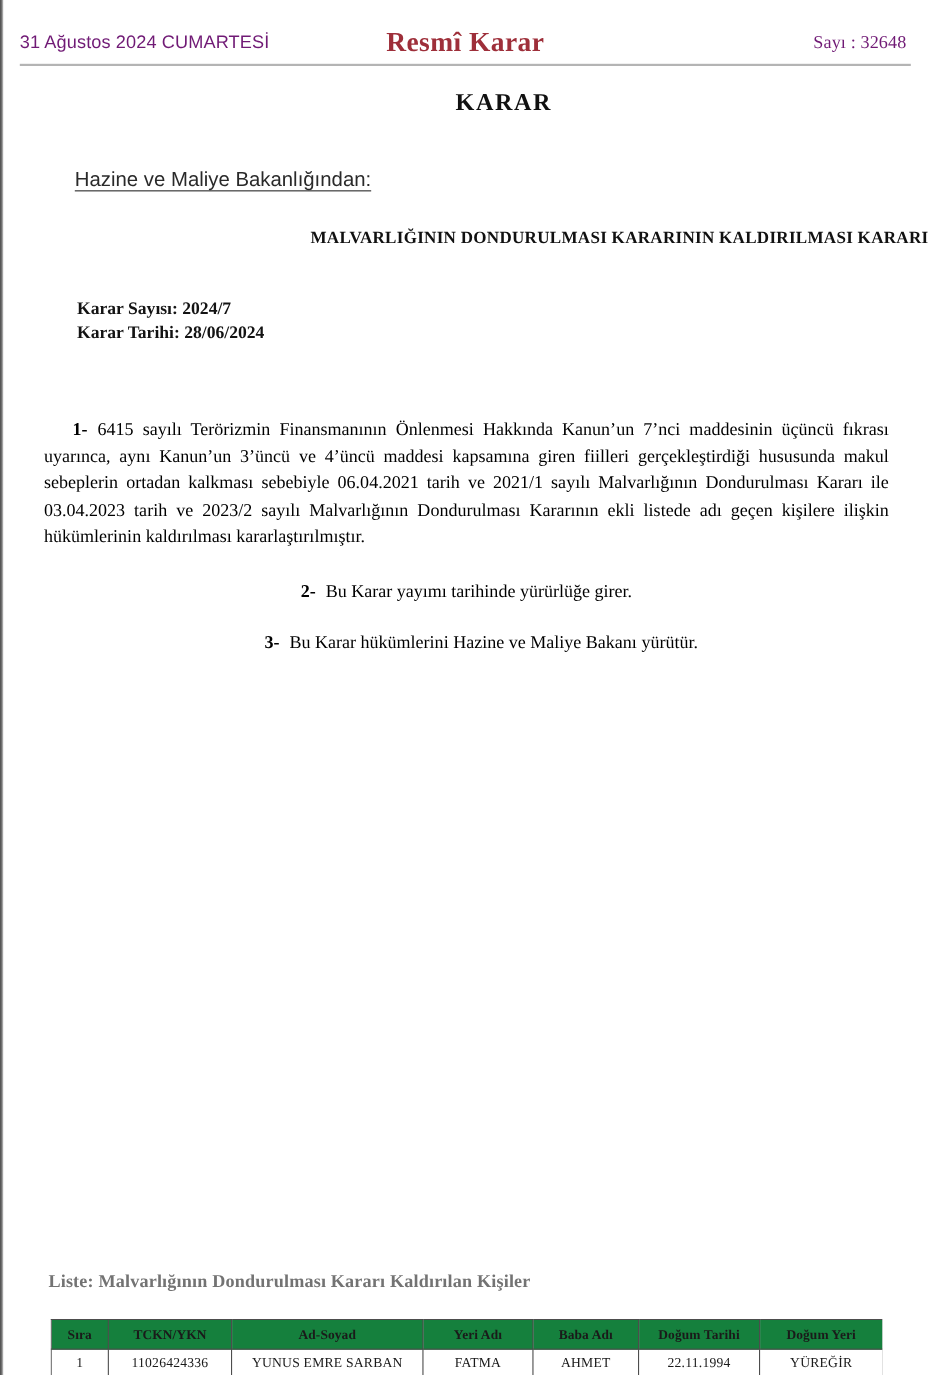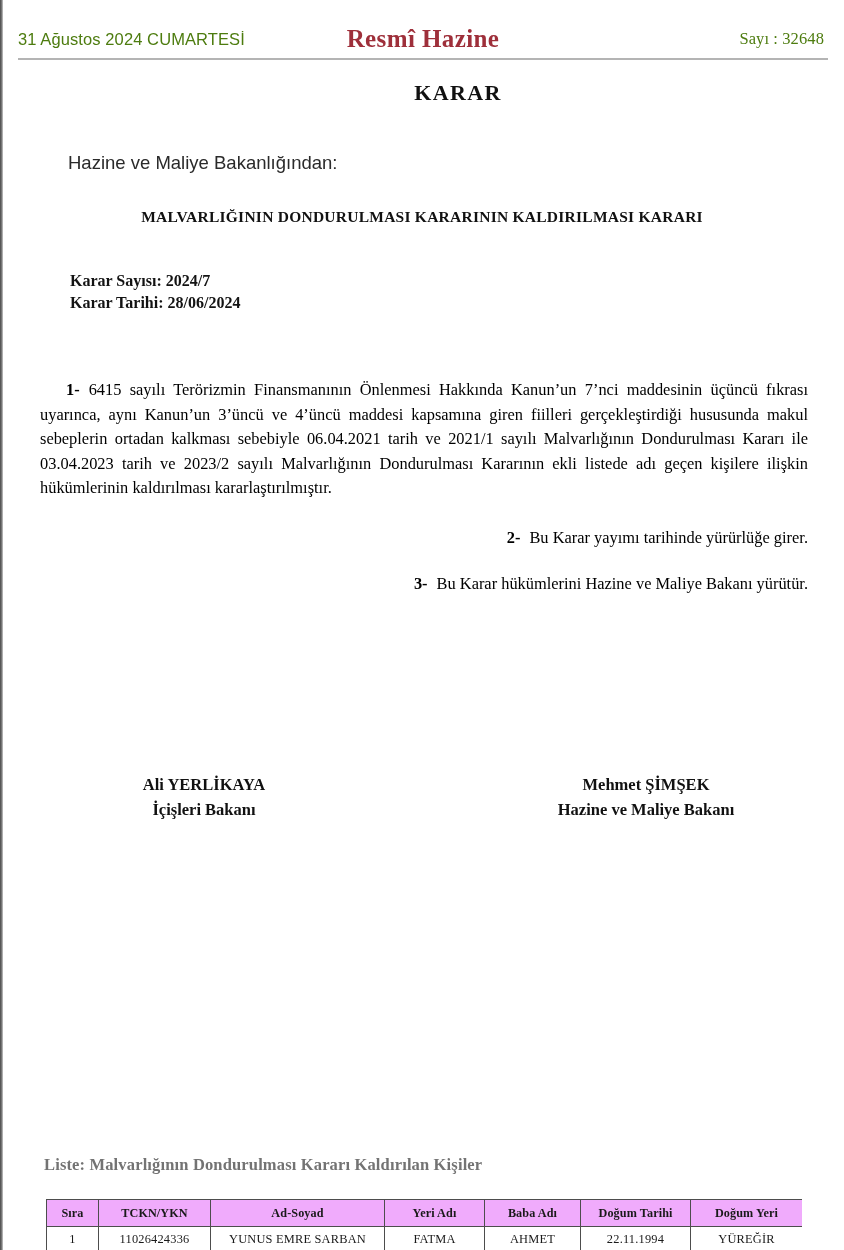--- a/index.html
+++ b/index.html
@@ -43,21 +43,21 @@
     width: 810px;
     height: 34px;
     display: flex;
     align-items: center;
     justify-content: space-between;
   }
   .masthead-date,
   .masthead-issue {
     font-family: "Liberation Sans", sans-serif;
     font-size: 16.5px;
-    color: #4d7c0f;
+    color: #701a75;
     letter-spacing: 0.1px;
     white-space: nowrap;
   }
   .masthead-issue { padding-right: 4px; font-family: Liberation Serif, serif; }
   .masthead-title {
     font-family: "Liberation Serif", serif;
     font-size: 25px;
     font-weight: 700;
     color: #9e2f3a;
     letter-spacing: 0.4px;
@@ -89,30 +89,31 @@
     padding-left: 36px;
   }
 
   .issuer {
     position: absolute;
     left: 68px;
     top: 152px;
     font-family: "Liberation Sans", sans-serif;
     font-size: 18.5px;
     color: #2a2a2a;
+    text-decoration: underline;
     text-underline-offset: 4px;
     white-space: nowrap;
   }
 
   .decision-heading {
     position: absolute;
     left: 0;
     top: 208px;
     width: 844px;
-    text-align: center;
+    text-align: right;
     font-size: 15.5px;
     font-weight: 700;
     letter-spacing: 0.25px;
     color: #111;
   }
 
   .decision-meta {
     position: absolute;
     left: 70px;
     top: 270px;
@@ -138,21 +139,21 @@
     color: #000000;
     margin: 0;
   }
   .clause-1 { text-indent: 26px; }
   .clause-num {
     font-weight: 700;
     margin-right: 9px;
   }
   .clause-rest { margin-top: 25px; }
   .clause-rest .clause {
-    text-align: right;
+    text-align: center;
     padding-left: 28px;
     text-indent: -28px;
   }
   .clause-rest .clause + .clause { margin-top: 22px; margin-left: 27px; }
 
   
   .signatures {
     position: absolute;
     left: 40px;
     top: 772px;
@@ -201,21 +202,21 @@
     border: 1px solid #4d4d4d;
     text-align: center;
     color: #1a1a1a;
     padding: 0;
   }
   table.list-table th {
     height: 26px;
     font-size: 12.2px;
     font-weight: 700;
     letter-spacing: 0.1px;
-    background: #f0abfc;
+    background: #15803d;
   }
   table.list-table td {
     height: 25px;
     font-size: 12.4px;
     letter-spacing: 0.2px;
   }
   .col-sira   { width: 52px; }
   .col-tckn   { width: 112px; }
   .col-ad     { width: 174px; }
   .col-anne   { width: 100px; }
@@ -225,21 +226,21 @@
 </style>
 </head>
 <body>
 
 <div class="scan-edge"></div>
 
 <div class="page">
 
   <div class="masthead">
     <span class="masthead-date">31 Ağustos 2024 CUMARTESİ</span>
-    <span class="masthead-title">Resmî Hazine</span>
+    <span class="masthead-title">Resmî Karar</span>
     <span class="masthead-issue">Sayı : 32648</span>
   </div>
   <div class="masthead-rule"></div>
 
   <div class="doc-title">KARAR</div>
 
   <div class="issuer">Hazine ve Maliye Bakanlığından:</div>
 
   <div class="decision-heading">MALVARLIĞININ DONDURULMASI KARARININ KALDIRILMASI KARARI</div>
 
@@ -256,30 +257,20 @@
     <div class="clause-rest">
       <p class="clause">
         <span class="clause-num">2-</span><span>Bu Karar yayımı tarihinde yürürlüğe girer.</span>
       </p>
       <p class="clause">
         <span class="clause-num">3-</span><span>Bu Karar hükümlerini Hazine ve Maliye Bakanı yürütür.</span>
       </p>
     </div>
   </div>
 
-  <div class="signatures">
-    <div class="sig sig-left">
-      <div>Ali YERLİKAYA</div>
-      <div>İçişleri Bakanı</div>
-    </div>
-    <div class="sig sig-right">
-      <div>Mehmet ŞİMŞEK</div>
-      <div>Hazine ve Maliye Bakanı</div>
-    </div>
-  </div>
 
   <div class="list-heading">Liste: Malvarlığının Dondurulması Kararı Kaldırılan Kişiler</div>
 
   <div class="list-table-wrap">
     <table class="list-table">
       <colgroup>
         <col class="col-sira">
           <col class="col-tckn">
           <col class="col-ad">
         <col class="col-anne">

